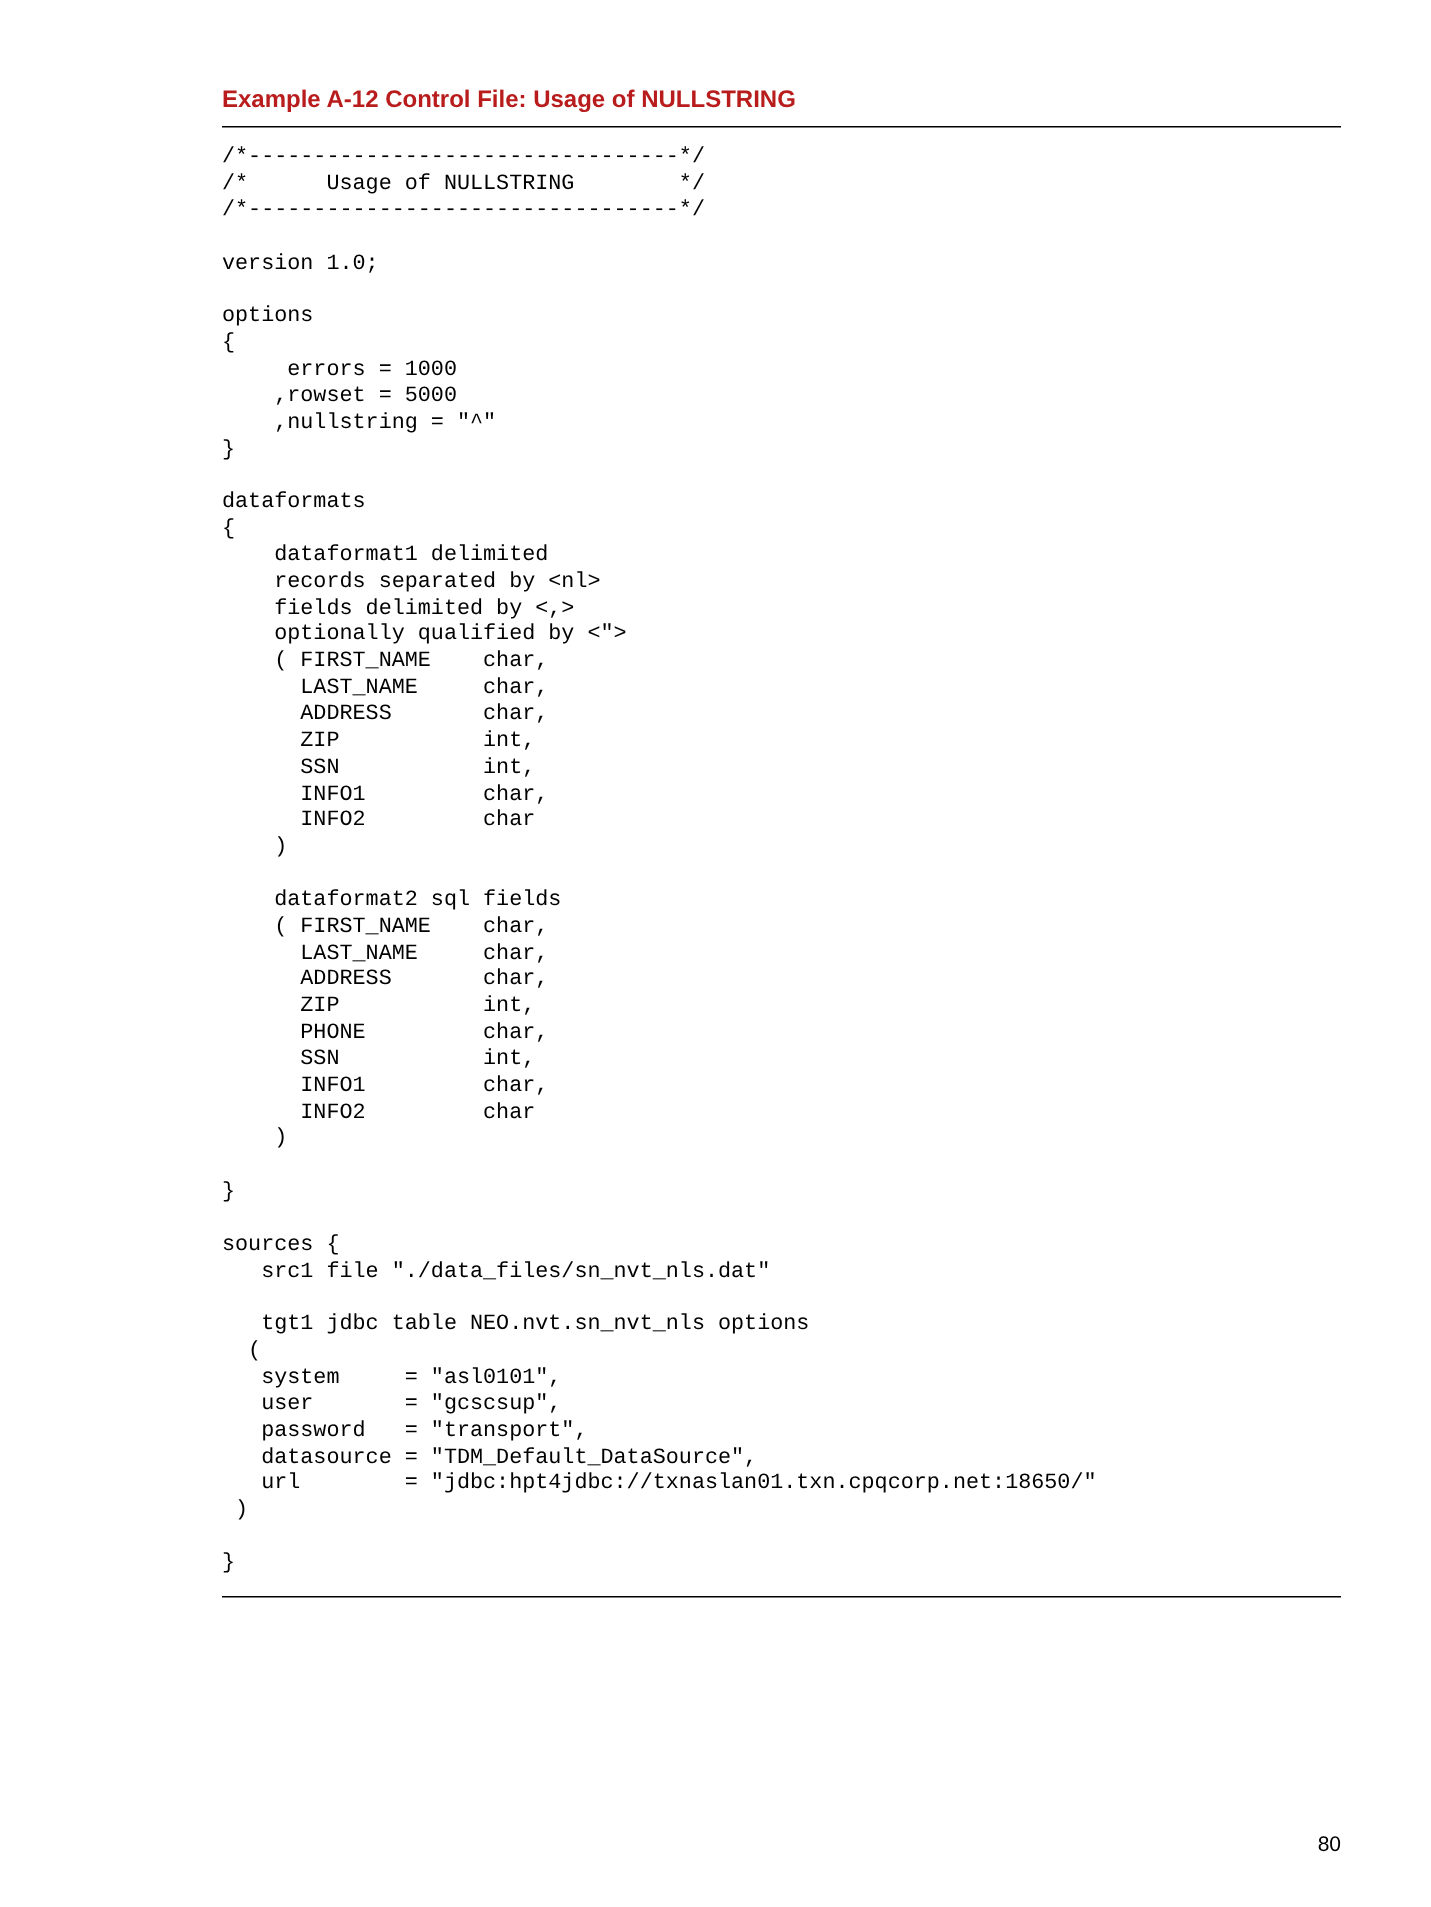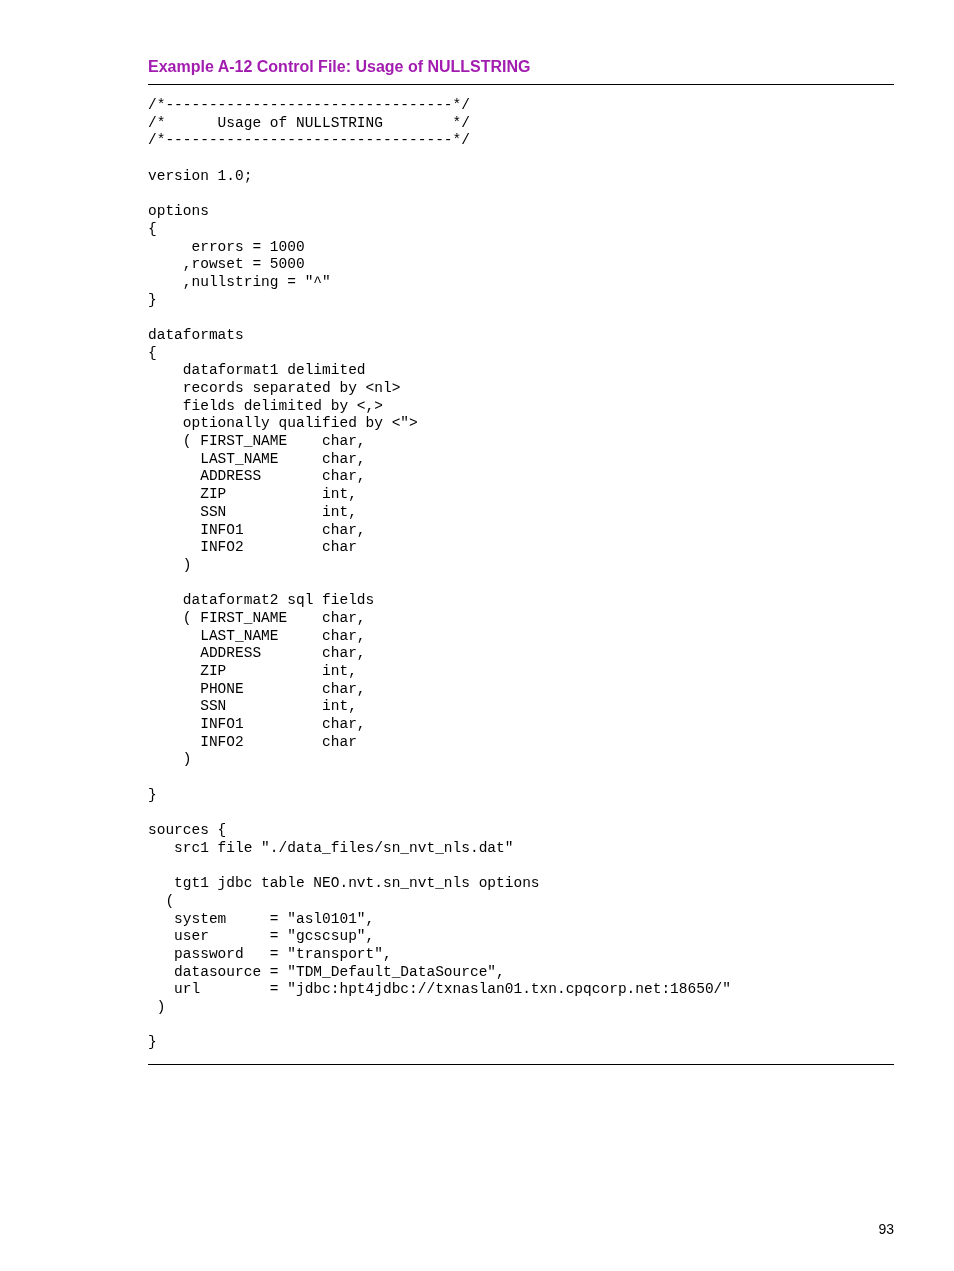--- a/index.html
+++ b/index.html
@@ -9,21 +9,21 @@
     }
     body {
       font-family: Arial, Helvetica, sans-serif;
       background: #ffffff;
       width: 954px;
       height: 1271px;
       padding: 58px 60px 30px 148px;
       position: relative;
     }
     .example-title {
-      color: #a21caf;
+      color: #b91c1c;
       font-weight: bold;
       font-size: 16px;
       margin-bottom: 8px;
     }
     .code-block {
       border-top: 1.5px solid #000;
       border-bottom: 1.5px solid #000;
       padding: 12px 0;
       font-family: "Courier New", Courier, monospace;
       font-size: 14.5px;
@@ -90,13 +90,13 @@
   (
    system     = "asl0101",
    user       = "gcscsup",
    password   = "transport",
    datasource = "TDM_Default_DataSource",
    url        = "jdbc:hpt4jdbc://txnaslan01.txn.cpqcorp.net:18650/"
  )
 
 }</div>
 
-<div class="page-number">93</div>
+<div class="page-number">80</div>
 
 </body></html>

